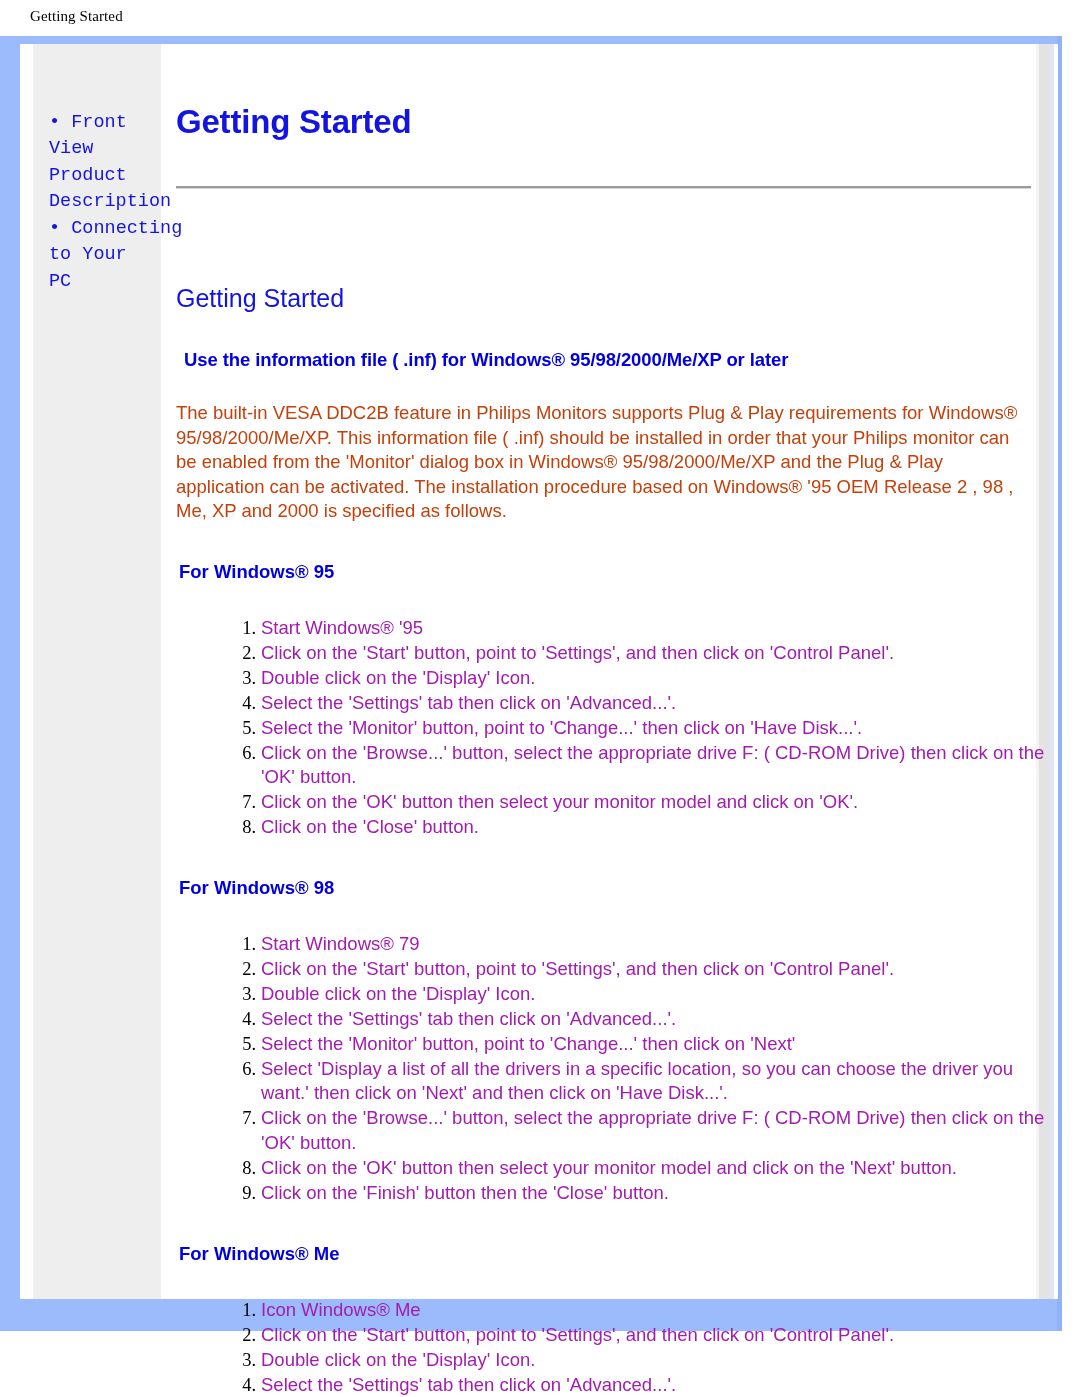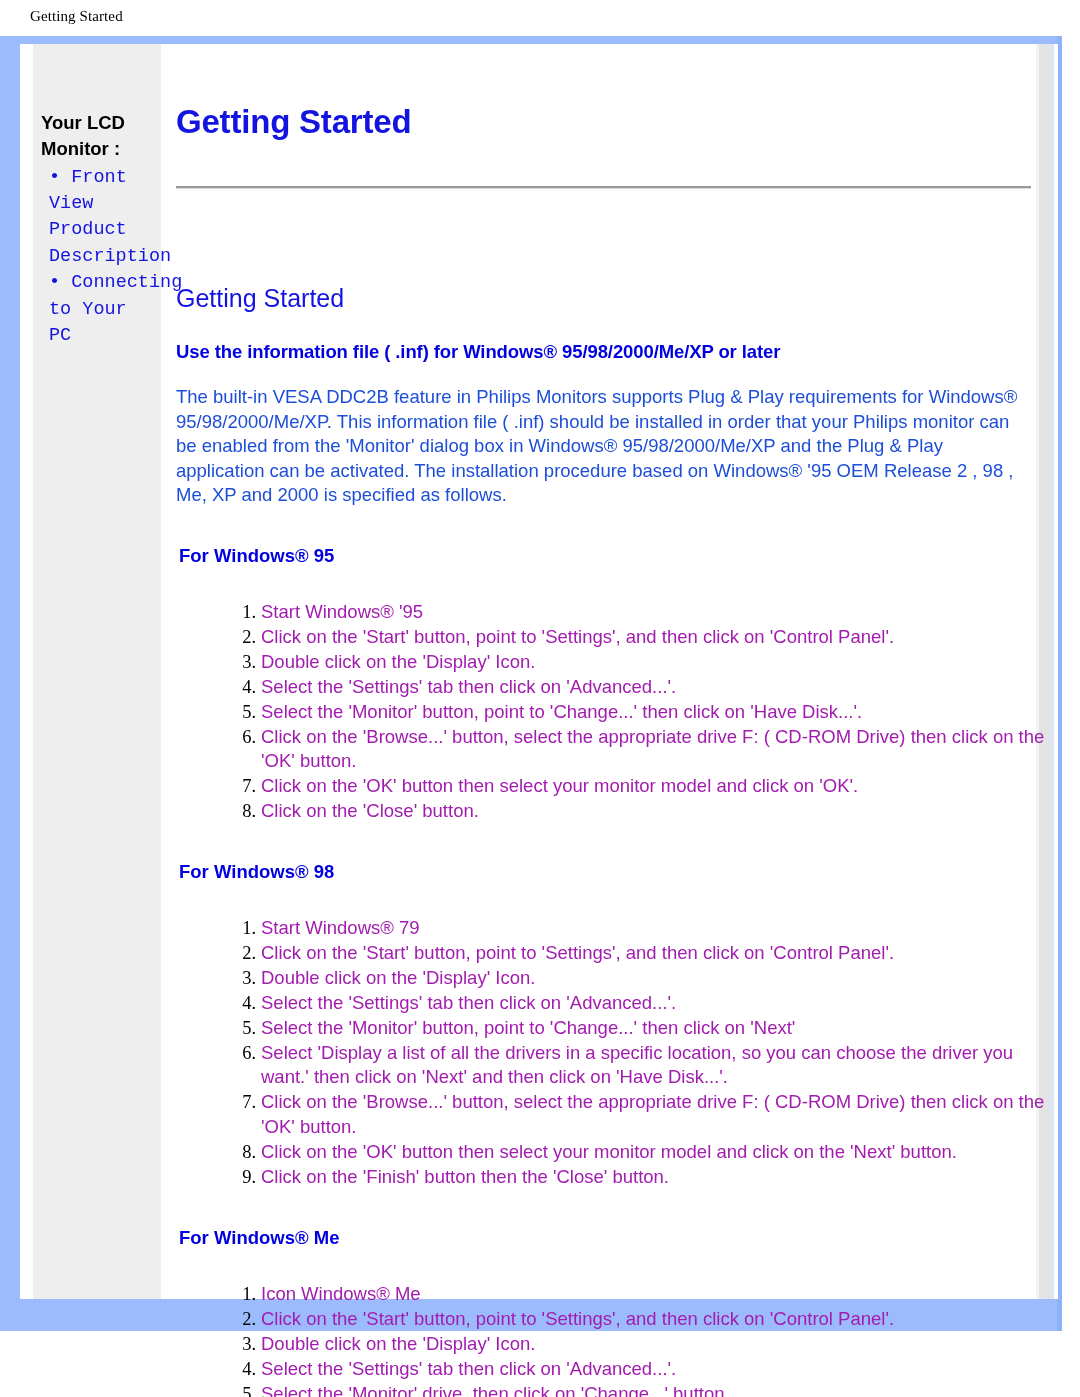--- a/index.html
+++ b/index.html
@@ -177,34 +177,34 @@
   .section-title {
     margin: 0;
     padding: 145px 0 0 0;
     font-size: 25px;
     font-weight: normal;
     color: #1414e0;
     line-height: 1.1;
   }
 
   .heading-major {
-    margin: 0;
+    margin: 8px;
     padding: 28px 0 0 0;
     font-size: 18.5px;
     font-weight: bold;
     color: #0000e0;
     line-height: 1.2;
     letter-spacing: -0.1px;
   }
 
   .para {
     margin: 0;
     padding: 22px 0 0 0;
     font-size: 18.5px;
-    color: #1d4ed8;
+    color: #c2410c;
     line-height: 1.33;
     width: 852px;
   }
 
   .heading-sub {
     margin: 3px;
     padding: 34px 0 0 0;
     font-size: 18.5px;
     font-weight: bold;
     color: #0000e0;
@@ -249,21 +249,20 @@
 
 <div class="page"></div>
 
 <div class="scroll-gutter"></div>
 <div class="scroll-track-edge"></div>
 <div class="scroll-track"></div>
 <div class="scroll-track-hi"></div>
 
 <div class="sidebar"></div>
 <nav class="sidebar-inner">
-  <div class="sidebar-title">Your LCD Monitor :</div>
   <ul class="sidebar-list">
     <li><span class="bullet">•&nbsp;</span><a class="sidebar-link" href="#">Front View Product Description</a></li>
     <li><span class="bullet">•&nbsp;</span><a class="sidebar-link" href="#">Connecting to Your PC</a></li>
   </ul>
 </nav>
 
 <div class="rule"></div>
 
 <main class="content">
 

